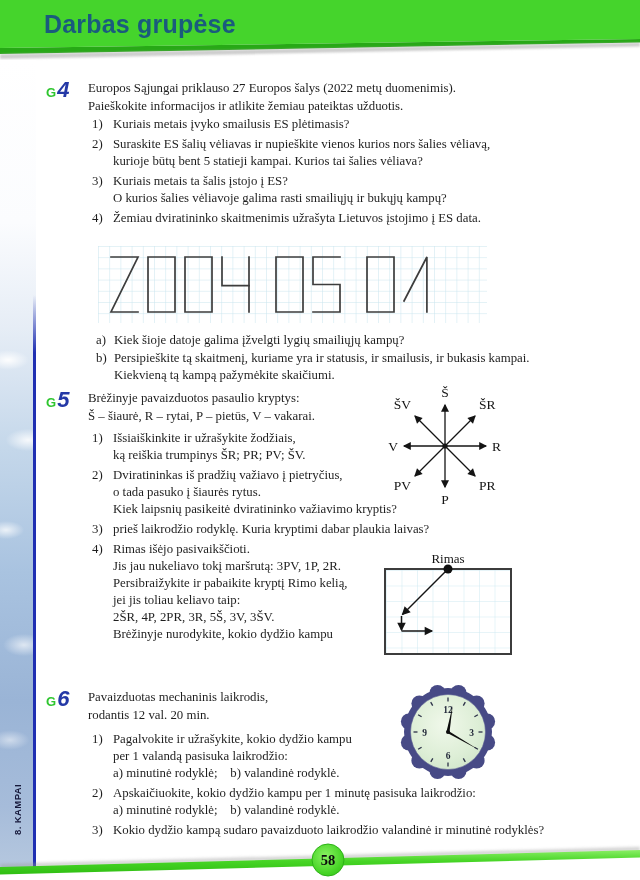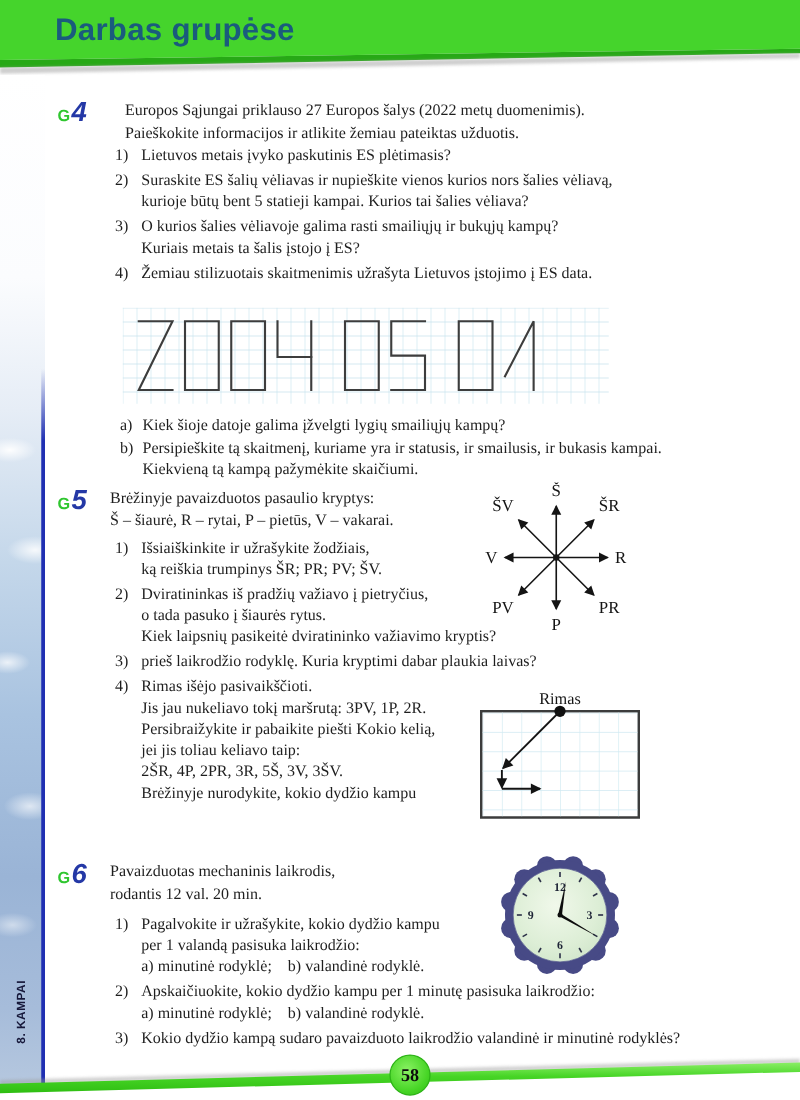--- a/index.html
+++ b/index.html
@@ -53,49 +53,49 @@
   radial-gradient(28px 14px at 10px 680px, rgba(255,255,255,0.5), rgba(255,255,255,0) 70%),
   linear-gradient(to bottom, #ffffff 0%, #fbfcfe 20%, #e6edf6 33%, #c4d7ea 48%, #a9c3e0 63%, #9ab4d6 79%, #a6bcda 92%, #b6c8df 100%);">
   <div class="abs" style="right:0;top:235px;bottom:0;width:3px;background:linear-gradient(to bottom, rgba(31,47,178,0) 0%, #1f2fb2 10%, #1f2fb2 100%);"></div>
   <div class="abs chapter-label" style="left:12px;top:724px;">8. KAMPAI</div>
 </div>
 
 <div class="abs gmark" style="left:46px;top:80px;">
   <span class="g">G</span>
   <span class="n">4</span>
 </div>
-<div class="abs intro" style="left:88px;top:79px;margin-left:12px;">
+<div class="abs intro" style="left:88px;top:79px;">
   <div class="tline">Europos Sąjungai priklauso 27 Europos šalys (2022 metų duomenimis).</div>
   <div class="tline">Paieškokite informacijos ir atlikite žemiau pateiktas užduotis.</div>
 </div>
 <div class="abs" style="left:92px;top:116px;">
   <div class="oitem">
     <div class="num tline">1)</div>
     <div>
-      <div class="tline">Lietuvos metais įvyko paskutinis ES plėtimasis?</div>
+      <div class="tline">Kuriais metais įvyko smailusis ES plėtimasis?</div>
     </div>
   </div>
   <div class="oitem">
     <div class="num tline">2)</div>
     <div>
       <div class="tline">Suraskite ES šalių vėliavas ir nupieškite vienos kurios nors šalies vėliavą,</div>
       <div class="tline">kurioje būtų bent 5 statieji kampai. Kurios tai šalies vėliava?</div>
     </div>
   </div>
   <div class="oitem">
     <div class="num tline">3)</div>
     <div>
+      <div class="tline">Kuriais metais ta šalis įstojo į ES?</div>
       <div class="tline">O kurios šalies vėliavoje galima rasti smailiųjų ir bukųjų kampų?</div>
-      <div class="tline">Kuriais metais ta šalis įstojo į ES?</div>
     </div>
   </div>
   <div class="oitem">
     <div class="num tline">4)</div>
     <div>
-      <div class="tline">Žemiau stilizuotais skaitmenimis užrašyta Lietuvos įstojimo į ES data.</div>
+      <div class="tline">Žemiau dviratininko skaitmenimis užrašyta Lietuvos įstojimo į ES data.</div>
     </div>
   </div>
 </div>
 
 <svg class="abs" style="left:98px;top:246px;" width="390" height="78">
   <defs>
     <pattern id="gridA" width="11.2" height="11.2" patternUnits="userSpaceOnUse">
       <path d="M11.2,0 H0 V11.2" fill="none" stroke="#c8e4ee" stroke-width="1"></path>
     </pattern>
   </defs>
@@ -157,21 +157,21 @@
     <div class="num tline">3)</div>
     <div>
       <div class="tline">prieš laikrodžio rodyklę. Kuria kryptimi dabar plaukia laivas?</div>
     </div>
   </div>
   <div class="oitem" style="margin-top:3px;">
     <div class="num tline">4)</div>
     <div>
       <div class="tline">Rimas išėjo pasivaikščioti.</div>
       <div class="tline">Jis jau nukeliavo tokį maršrutą: 3PV, 1P, 2R.</div>
-      <div class="tline">Persibraižykite ir pabaikite piešti Kokio kelią,</div>
+      <div class="tline">Persibraižykite ir pabaikite kryptį Rimo kelią,</div>
       <div class="tline">jei jis toliau keliavo taip:</div>
       <div class="tline">2ŠR, 4P, 2PR, 3R, 5Š, 3V, 3ŠV.</div>
       <div class="tline">Brėžinyje nurodykite, kokio dydžio kampu</div>
     </div>
   </div>
 </div>
 
 <svg class="abs" style="left:378px;top:386px;" width="136" height="120">
   <defs>
     <marker id="ah" viewBox="0 0 8 8" refX="6.5" refY="4" markerWidth="7" markerHeight="7" orient="auto">

